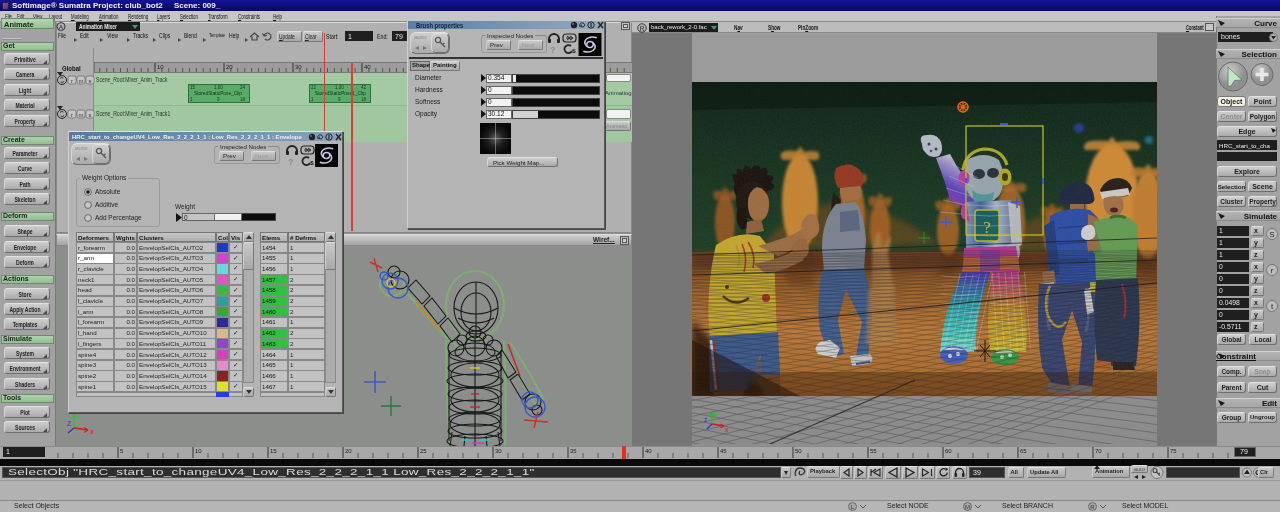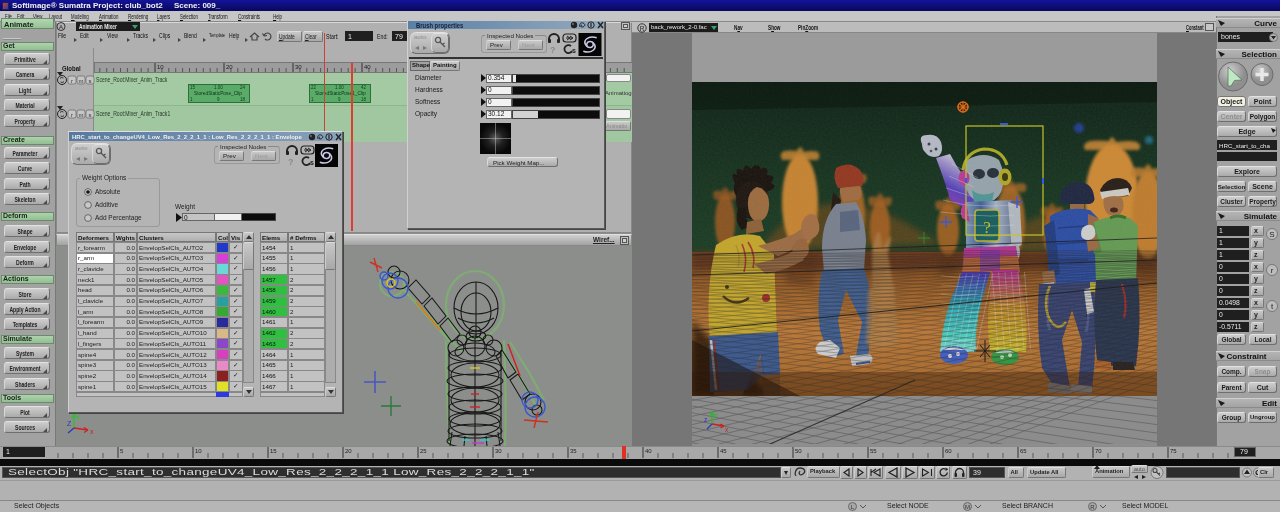--- a/index.html
+++ b/index.html
@@ -1028,21 +1028,21 @@
     <text x="6" y="9" font-size="8" text-anchor="middle" fill="#222" font-family="Liberation Sans">t</text>
   </svg>
 <div class="bev" style="left:1217px;top:334px;width:29px;height:11px;"></div>
 <div style="left:0px;top:335.5px;font-size:6.5px;color:#1a1a1a;font-weight:bold;white-space:nowrap;left:1217px;width:29px;text-align:center;">Global</div>
 <div class="bev" style="left:1249px;top:334px;width:28px;height:11px;"></div>
 <div style="left:0px;top:335.5px;font-size:6.5px;color:#1a1a1a;font-weight:bold;white-space:nowrap;left:1249px;width:28px;text-align:center;">Local</div>
 <div style="left:1216px;top:351px;width:64px;height:10px;background:linear-gradient(180deg,#b4b4b4,#a4a4a4);border-top:1px solid #d0d0d0;border-bottom:1px solid #8a8a8a;"></div>
 <svg style="left:1217px;top:352px" width="10" height="8" viewBox="0 0 10 8">
     <path d="M1 1 L8 4 L4 7 Z" fill="#1a1a1a"></path>
   </svg>
-<div style="left:0px;top:352px;font-size:8px;color:#111;font-weight:bold;white-space:nowrap;left:1216px;width:61px;text-align:center;">Constraint</div>
+<div style="left:0px;top:352px;font-size:8px;color:#111;font-weight:bold;white-space:nowrap;left:1216px;width:61px;text-align:left;text-decoration:underline;">Constraint</div>
 <div class="bev" style="left:1217px;top:366px;width:29px;height:11px;"></div>
 <div style="left:0px;top:367.5px;font-size:6.5px;color:#1a1a1a;font-weight:bold;white-space:nowrap;left:1217px;width:29px;text-align:center;">Comp.</div>
 <div class="bev" style="left:1248px;top:366px;width:29px;height:11px;"></div>
 <div style="left:0px;top:367.5px;font-size:6.5px;color:#8e8e8e;font-weight:bold;white-space:nowrap;left:1248px;width:29px;text-align:center;">Snap</div>
 <div class="bev" style="left:1217px;top:382px;width:29px;height:11px;"></div>
 <div style="left:0px;top:383.5px;font-size:6.5px;color:#1a1a1a;font-weight:bold;white-space:nowrap;left:1217px;width:29px;text-align:center;">Parent</div>
 <div class="bev" style="left:1248px;top:382px;width:29px;height:11px;"></div>
 <div style="left:0px;top:383.5px;font-size:7px;color:#1a1a1a;font-weight:bold;white-space:nowrap;left:1248px;width:29px;text-align:center;">Cut</div>
 <div style="left:1216px;top:398px;width:64px;height:10px;background:linear-gradient(180deg,#b4b4b4,#a4a4a4);border-top:1px solid #d0d0d0;border-bottom:1px solid #8a8a8a;"></div>
 <svg style="left:1217px;top:399px" width="10" height="8" viewBox="0 0 10 8">

